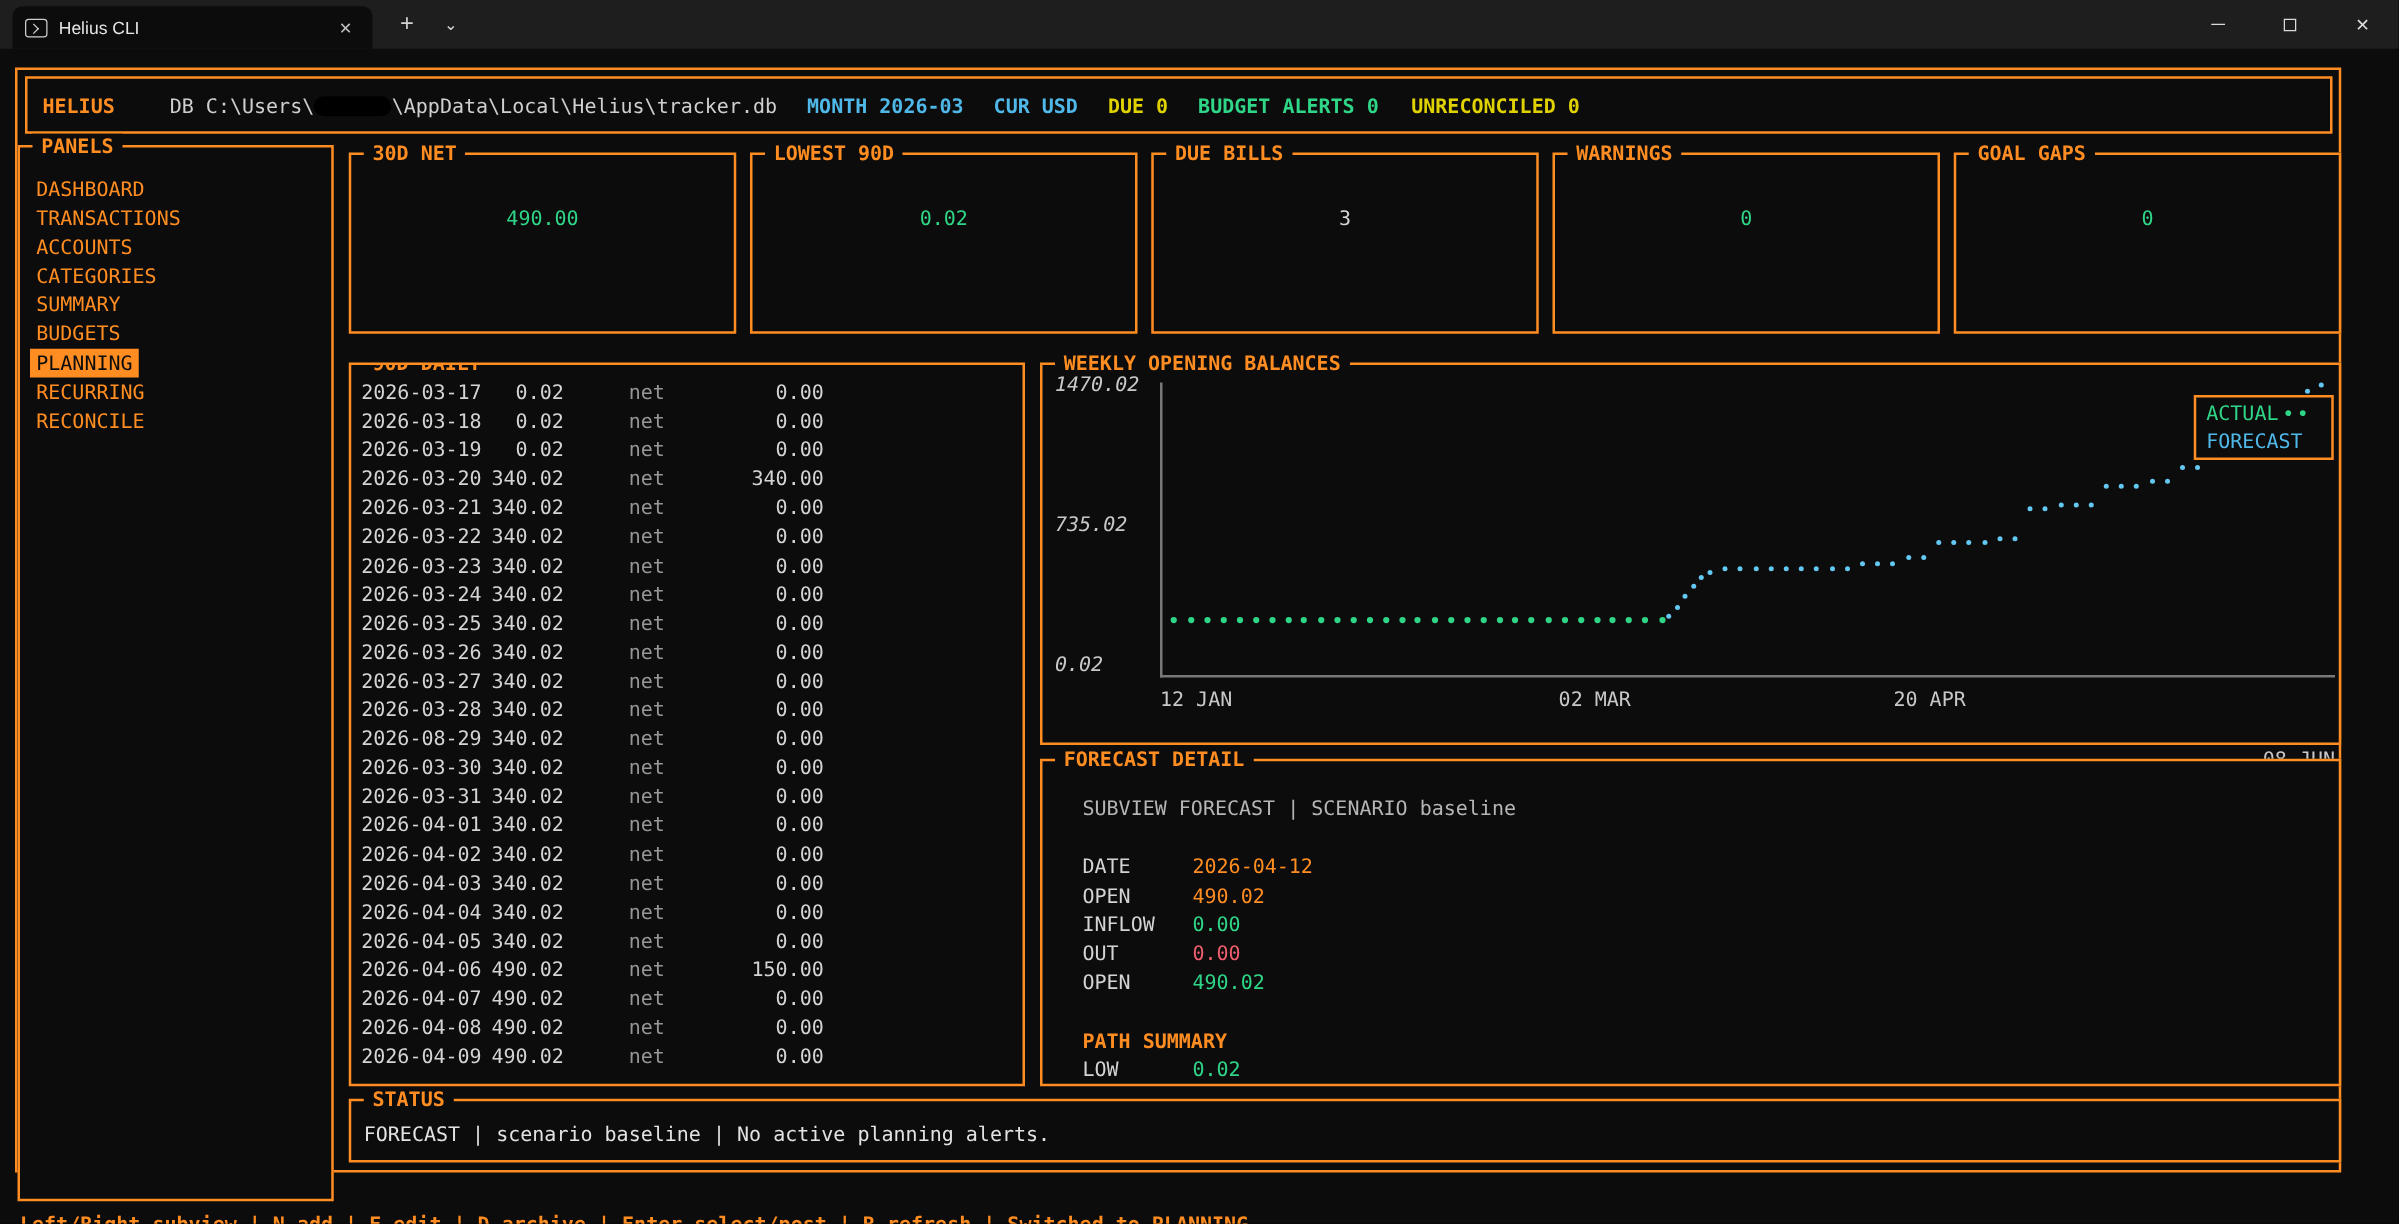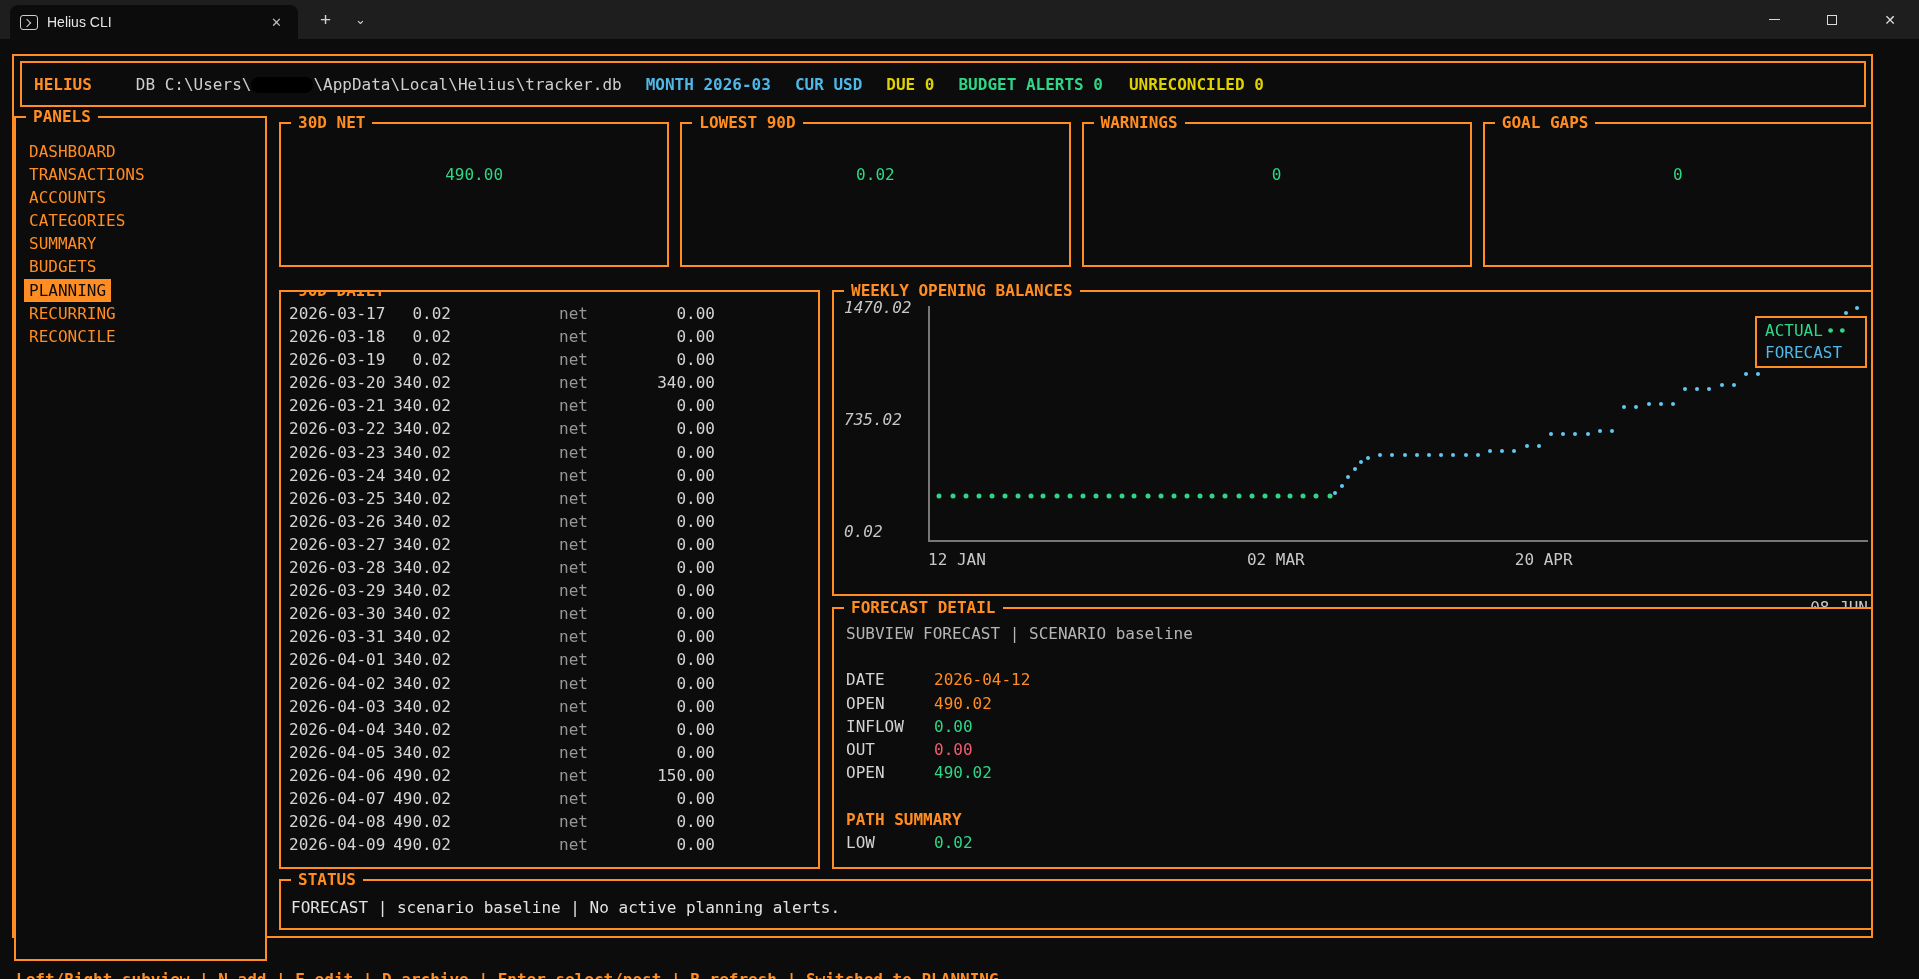--- a/index.html
+++ b/index.html
@@ -58,40 +58,40 @@
 
   .green{color:var(--green);} .cyan{color:var(--cyan);} .plain{color:#d6d6d6;}
   .amber{color:var(--orange);} .redc{color:var(--red);}
 
   
   .daily{left:265px;top:234px;width:541px;height:579px;overflow:hidden;}
   .daily-rows{padding:10px 0 0 0;}
   .drow{display:flex;line-height:23.1px;padding-left:8px;white-space:pre;}
   .ddate{width:100px;color:#d4d4d4;}
   .dbal{width:62px;text-align:right;color:#d4d4d4;}
-  .dnet{width:32px;margin-left:108px;color:var(--dim);}
+  .dnet{width:32px;margin-left:52px;color:var(--dim);}
   .dflow{width:124px;text-align:right;color:#d4d4d4;}
 
   
   .chart-panel{left:818px;top:234px;width:1041px;height:306px;}
   .plot{position:absolute;left:94px;top:14px;width:940px;height:236px;
         border-left:2px solid #787878;border-bottom:2px solid #787878;}
   .dot{position:absolute;border-radius:50%;transform:translate(-50%,50%);}
   .y-axis{position:absolute;left:0;top:14px;width:88px;height:236px;font-style:italic;}
   .ytick{position:absolute;left:10px;color:#c8c8c8;line-height:20px;}
   .x-axis{position:absolute;left:94px;top:256px;width:940px;height:24px;}
   .xtick{position:absolute;top:2px;color:#c8c8c8;white-space:nowrap;}
   .legend{position:absolute;left:921px;top:24px;width:112px;border:2px solid var(--orange);
           background:var(--bg);padding:2px 8px;line-height:22px;z-index:5;}
   .legend-item{white-space:nowrap;}
   .legend-item .ldots::after{content:"∙∙";letter-spacing:2px;margin-left:3px;}
 
   
   .forecast{left:818px;top:551px;width:1041px;height:262px;}
-  .fc-body{padding:13px 0 0 12px;line-height:23.2px;}
+  .fc-body{padding:26px 0 0 12px;line-height:23.2px;margin-left:20px;}
   .fc-sub{color:#b5b5b5;}
   .fc-blank{height:23.2px;}
   .fc-row{display:flex;}
   .fc-label{width:88px;color:#d4d4d4;}
   .fc-path{color:var(--orange);font-weight:bold;}
 
   
   .status{left:265px;top:823px;width:1594px;height:51px;}
   .status-text{padding:17px 0 0 10px;color:#e2e2e2;white-space:nowrap;}
 
@@ -154,20 +154,24 @@
 
     <div class="stat-card">
           <div class="panel-title">30D NET</div>
           <div class="stat-value green">490.00</div>
         </div>
         <div class="stat-card">
           <div class="panel-title">LOWEST 90D</div>
           <div class="stat-value green">0.02</div>
         </div>
         <div class="stat-card">
+          <div class="panel-title">DUE BILLS</div>
+          <div class="stat-value plain">3</div>
+        </div>
+        <div class="stat-card">
           <div class="panel-title">WARNINGS</div>
           <div class="stat-value green">0</div>
         </div>
         <div class="stat-card">
           <div class="panel-title">GOAL GAPS</div>
           <div class="stat-value green">0</div>
         </div>
       </div>
 
     <div class="panel daily">
@@ -240,21 +244,21 @@
             <span class="dnet">net</span>
             <span class="dflow">0.00</span>
           </div>
           <div class="drow">
             <span class="ddate">2026-03-28</span>
             <span class="dbal">340.02</span>
             <span class="dnet">net</span>
             <span class="dflow">0.00</span>
           </div>
           <div class="drow">
-            <span class="ddate">2026-03-29</span>
+            <span class="ddate">2026-08-29</span>
             <span class="dbal">340.02</span>
             <span class="dnet">net</span>
             <span class="dflow">0.00</span>
           </div>
           <div class="drow">
             <span class="ddate">2026-03-30</span>
             <span class="dbal">340.02</span>
             <span class="dnet">net</span>
             <span class="dflow">0.00</span>
           </div>

